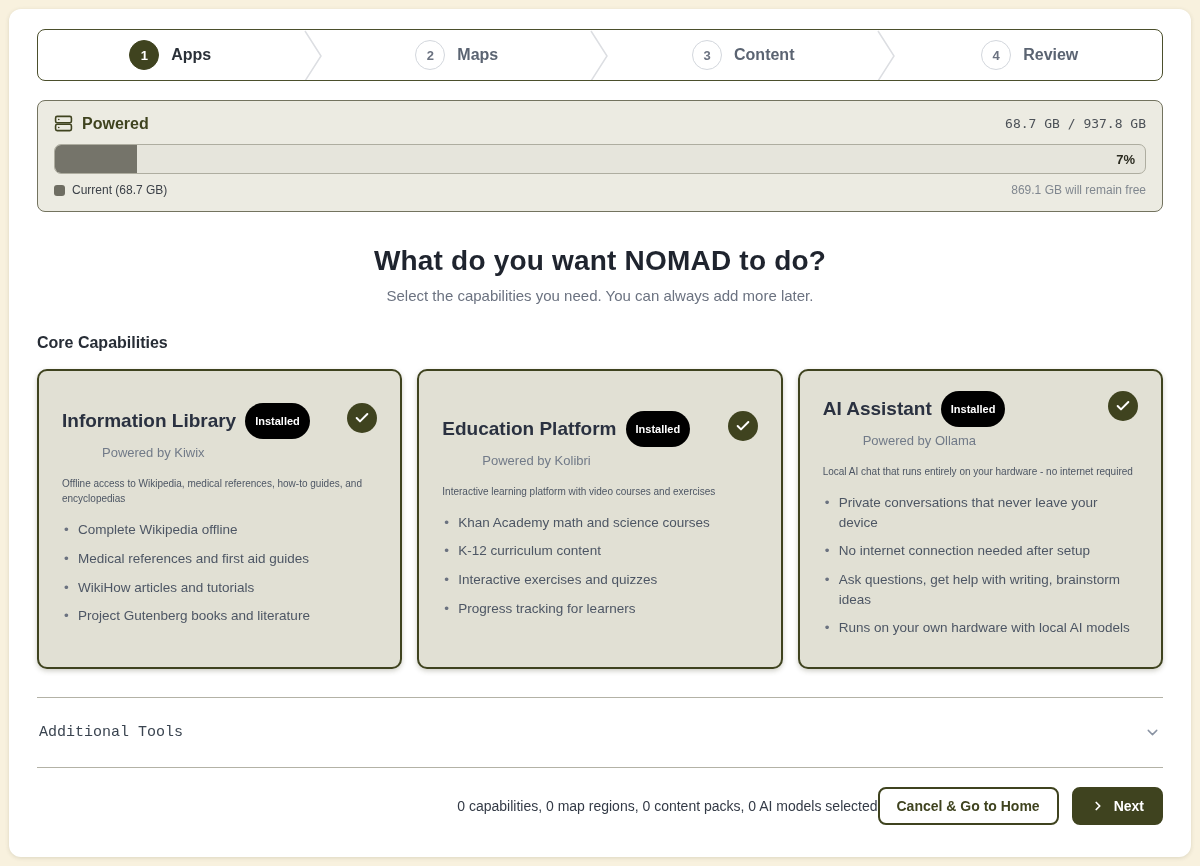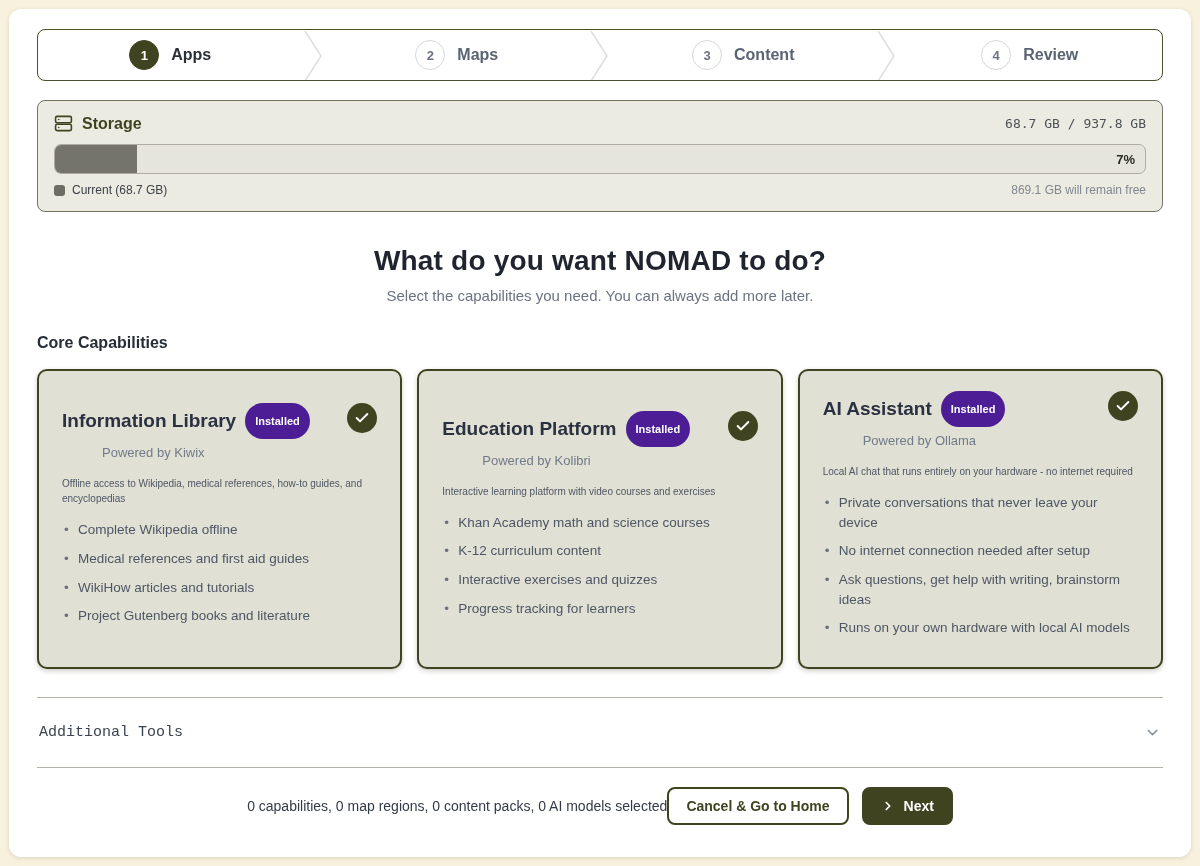--- a/index.html
+++ b/index.html
@@ -72,21 +72,21 @@
   .card {
     background:#e1e0d4; border:2px solid #3f431f; border-radius:10px;
     padding:19px 23px; min-height:300px; cursor:pointer;
     box-shadow:0 2px 5px rgba(60,60,30,.25);
     text-align:left; font-family:inherit;
   }
   .card-head { display:flex; align-items:flex-start; }
   .card-title-wrap { display:flex; align-items:center; gap:9px; flex-wrap:wrap; }
   .card-title { font-size:19px; font-weight:700; color:#2a3140; }
   .badge {
-    background:#4c1d95; color:#fff; font-size:11px; font-weight:600;
+    background:#000000; color:#fff; font-size:11px; font-weight:600;
     padding:12px 10px; border-radius:999px; white-space:nowrap;
   }
   .check-circle {
     margin-left:auto; flex:0 0 auto;
     width:30px; height:30px; border-radius:50%; background:#3f431f;
     display:flex; align-items:center; justify-content:center;
   }
   .powered { margin-top:6px; font-size:13px; color:#717a88;padding-left:40px; }
   .card-desc { margin-top:16px; font-size:10px; line-height:1.5; color:#4d5664; }
   .card-bullets { margin-top:14px; list-style:none; }
@@ -97,21 +97,21 @@
   .card-bullets li::before { content:"•"; position:absolute; left:2px; color:#6b7280; }
 
   
   .divider { margin-top:28px; border:none; border-top:1px solid #b3b2a6; }
   .addl {
     display:flex; align-items:center; justify-content:space-between;
     padding:26px 2px; cursor:pointer; background:transparent; border:none; width:100%;
     font-family:Liberation Mono, monospace;
   }
   .addl-label { font-size:15px; color:#3a4450; }
-  .footer { display:flex; align-items:center; justify-content:center; padding-top:19px; }
+  .footer { display:flex; align-items:center; justify-content:flex-end; padding-top:19px; }
   .footer-summary { font-size:14px; color:#333a46; }
   .footer-actions { display:flex; align-items:center; gap:13px; }
   .btn-cancel {
     background:#fff; border:2px solid #3f431f; color:#3f431f;
     font-size:14px; font-weight:700; font-family:inherit;
     padding:9px 17px; border-radius:8px; cursor:pointer;
   }
   .btn-next {
     display:flex; align-items:center; gap:9px;
     background:#3f431f; border:2px solid #3f431f; color:#fff;
@@ -154,21 +154,21 @@
 
   <section class="storage">
     <div class="storage-head">
       <div class="storage-title">
         <svg width="19" height="19" viewBox="0 0 24 24" fill="none" stroke="#3f431f" stroke-width="2" stroke-linecap="round" stroke-linejoin="round">
             <rect x="2" y="3" width="20" height="8" rx="2"></rect>
             <rect x="2" y="13" width="20" height="8" rx="2"></rect>
             <line x1="6" y1="7" x2="6.01" y2="7"></line>
             <line x1="6" y1="17" x2="6.01" y2="17"></line>
           </svg>
-        <span>Storage</span>
+        <span>Powered</span>
       </div>
       <span class="storage-usage">68.7 GB / 937.8 GB</span>
     </div>
     <div class="bar-track">
       <div class="bar-fill" style="width: 7.5%;"></div>
       <span class="bar-pct">7%</span>
     </div>
     <div class="storage-legend">
       <span class="legend-left">
         <span class="legend-dot"></span>

